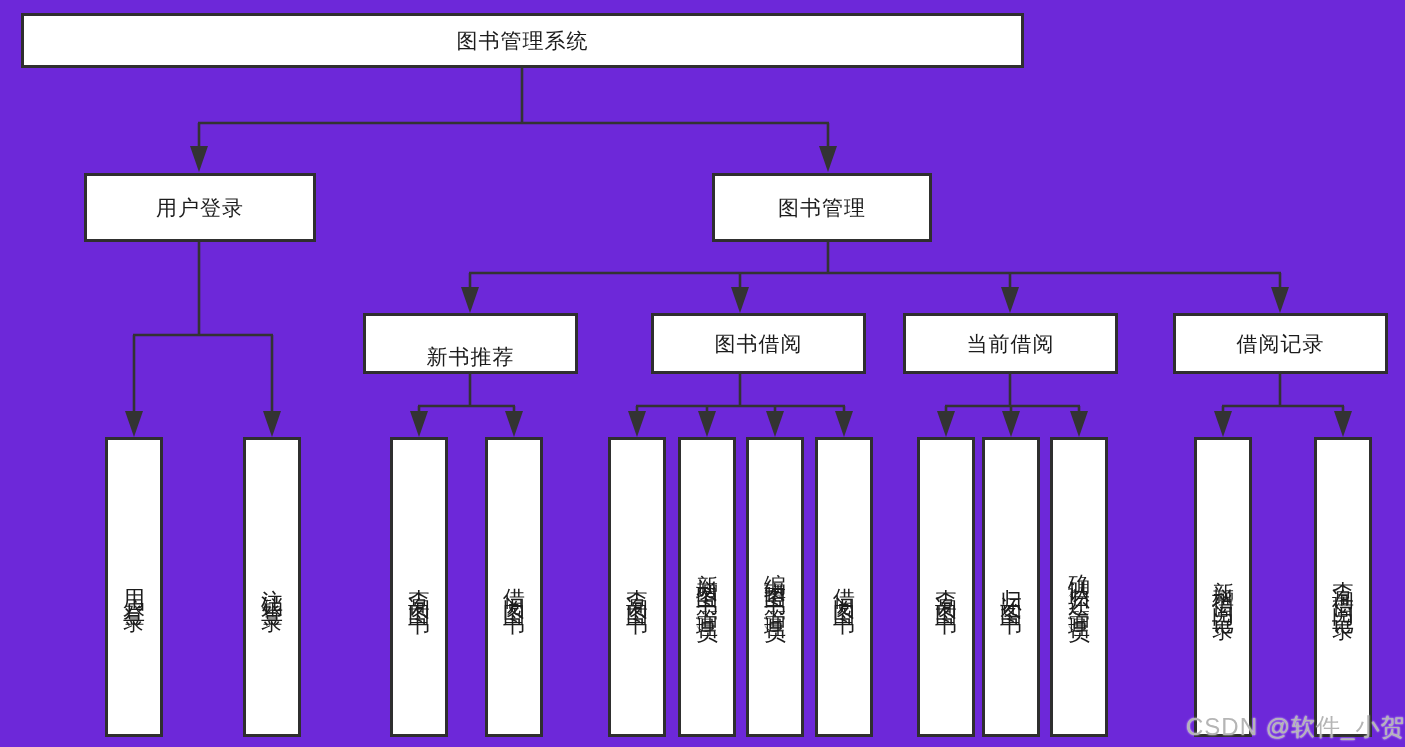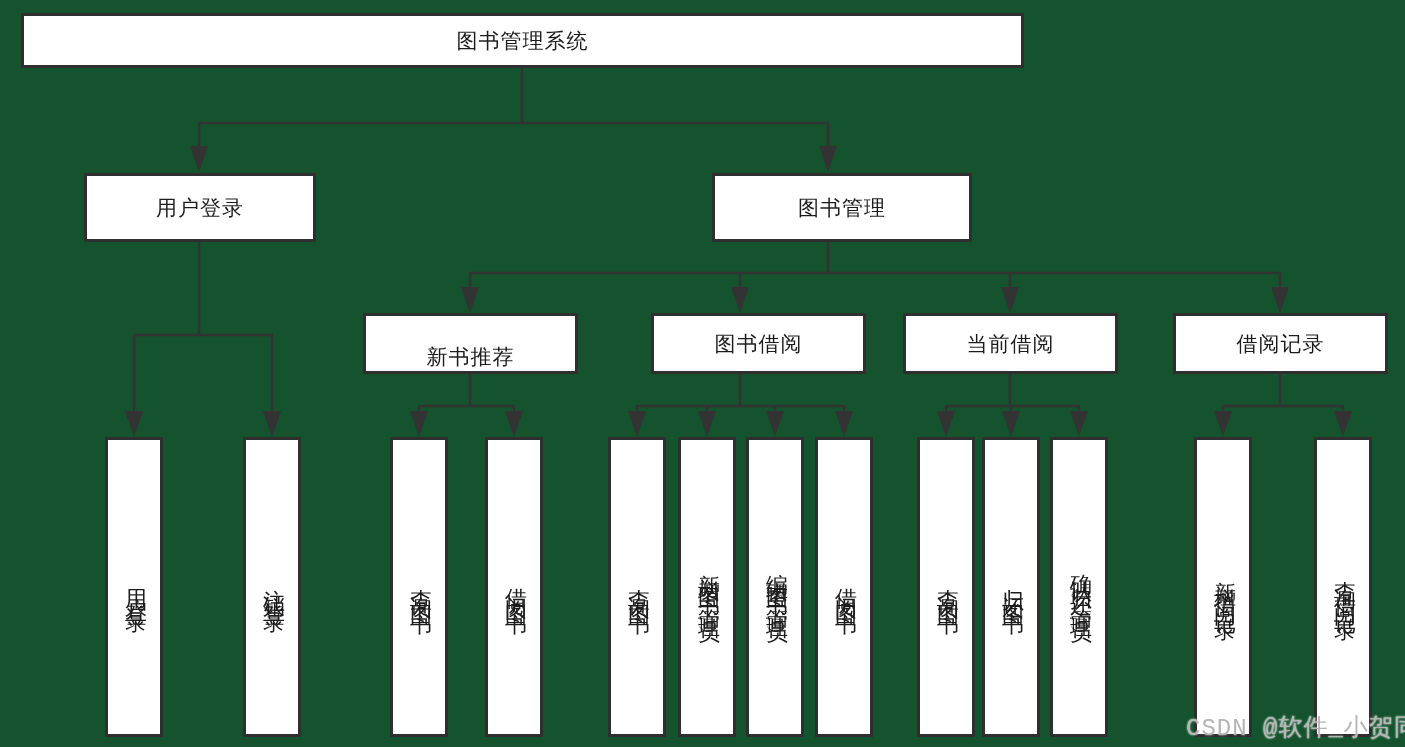--- a/index.html
+++ b/index.html
@@ -4,22 +4,22 @@
 <style>
   html, body {
     margin: 0;
     padding: 0;
     background: #ffffff;
   }
   #stage {
     position: relative;
     width: 1405px;
     height: 747px;
-    background: #14532d;
-    font-family: Liberation Mono, monospace;
+    background: #6d28d9;
+    font-family: Liberation Sans, sans-serif;
     overflow: hidden;
   }
   #connectors {
     position: absolute;
     left: 0;
     top: 0;
     width: 1405px;
     height: 747px;
   }
   #connectors line {
@@ -144,21 +144,21 @@
     <polygon points="1334,411 1352,411 1343,437"></polygon>
   </svg>
 
   <div class="hbox" style="left:21px; top:13px; width:1003px; height:55px;">
     <span>图书管理系统</span>
   </div>
 
   <div class="hbox" style="left:84px; top:173px; width:232px; height:69px;">
     <span>用户登录</span>
   </div>
-  <div class="hbox" style="left:712px; top:173px; width:260px; height:69px;">
+  <div class="hbox" style="left:712px; top:173px; width:220px; height:69px;">
     <span>图书管理</span>
   </div>
 
   <div class="hbox" style="left:363px; top:313px; width:215px; height:61px;align-items:flex-end;">
     <span>新书推荐</span>
   </div>
   <div class="hbox" style="left:633px; top:313px; width:215px; height:61px;margin-left:18px;">
     <span>图书借阅</span>
   </div>
   <div class="hbox" style="left:903px; top:313px; width:215px; height:61px;">

